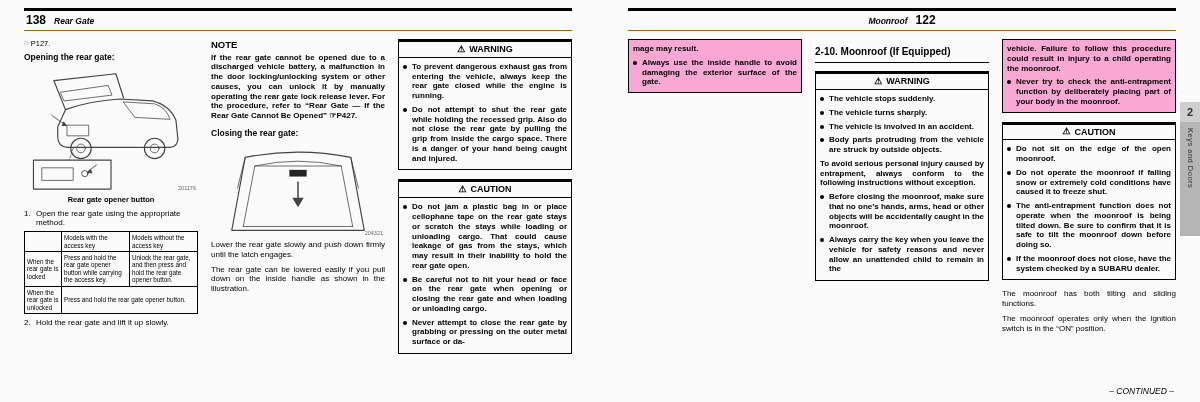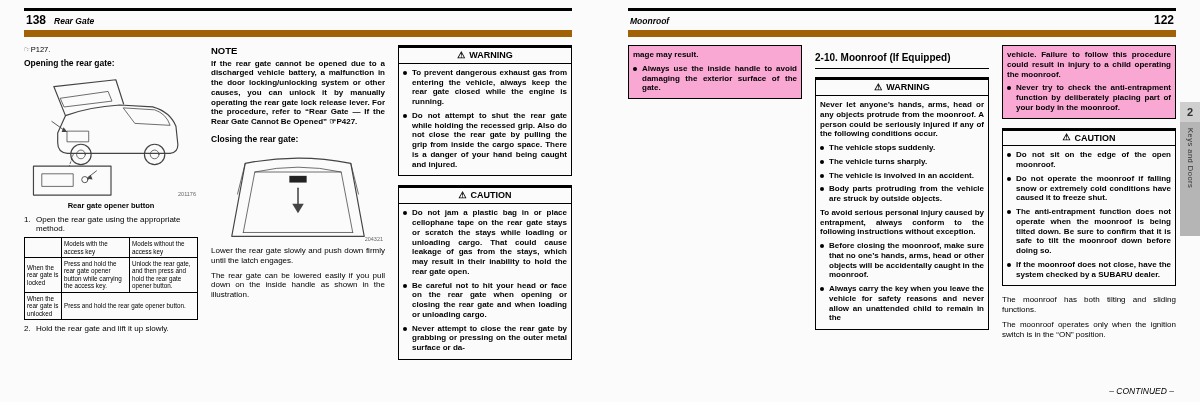--- a/index.html
+++ b/index.html
@@ -3,22 +3,22 @@
 <meta charset="utf-8">
 <style>
   * { margin:0; padding:0; box-sizing:border-box; }
   html,body { width:1200px; height:402px; overflow:hidden; }
   body { font-family:"Liberation Sans", sans-serif; color:#000; background:#fbfbfb; position:relative; }
 
   .page { position:absolute; top:8px; width:548px; height:390px; background:#fbfbfb; }
   .page-left  { left:24px; }
   .page-right { left:628px; }
 
-  .page-header { display:flex; align-items:baseline; gap:8px; border-top:3px solid #000; border-bottom:7px solid #a16207; padding:2px 2px 3px 2px; }
-  .page-header.right-align { justify-content:space-between; }
+  .page-header { display:flex; align-items:baseline; gap:8px; border-top:3px solid #000; border-bottom:1px solid #a16207; padding:2px 2px 3px 2px; }
+  .page-header.right-align { justify-content:center; }
   .pn { font-size:12px; font-weight:bold; }
   .rt { font-size:8.5px; font-style:italic; font-weight:bold; }
 
   .cols { display:flex; gap:13px; margin-top:8px; height:352px; }
   .col { flex:1 1 0; min-width:0; position:relative; font-size:8px; line-height:1.22; }
 
   .small-ref { font-size:7.5px; margin-bottom:4px; }
   .inline-head { font-size:8.5px; font-weight:bold; margin:1px 0 4px 0; }
 
   .fig { position:relative; margin-bottom:2px; }
@@ -218,21 +218,20 @@
 
     <div class="col">
       <div class="section-heading">2-10. Moonroof (If Equipped)</div>
 
       <div class="safety-box">
         <div class="safety-title">
           <span class="w-icon">⚠</span>
           <span>WARNING</span>
         </div>
         <div class="safety-body">
-          <div class="safety-intro">Never let anyone’s hands, arms, head or any objects protrude from the moonroof. A person could be seriously injured if any of the following conditions occur.</div>
           <div class="bullet">
             <span class="bt">The vehicle stops suddenly.</span>
           </div>
           <div class="bullet">
             <span class="bt">The vehicle turns sharply.</span>
           </div>
           <div class="bullet">
             <span class="bt">The vehicle is involved in an accident.</span>
           </div>
           <div class="bullet">

